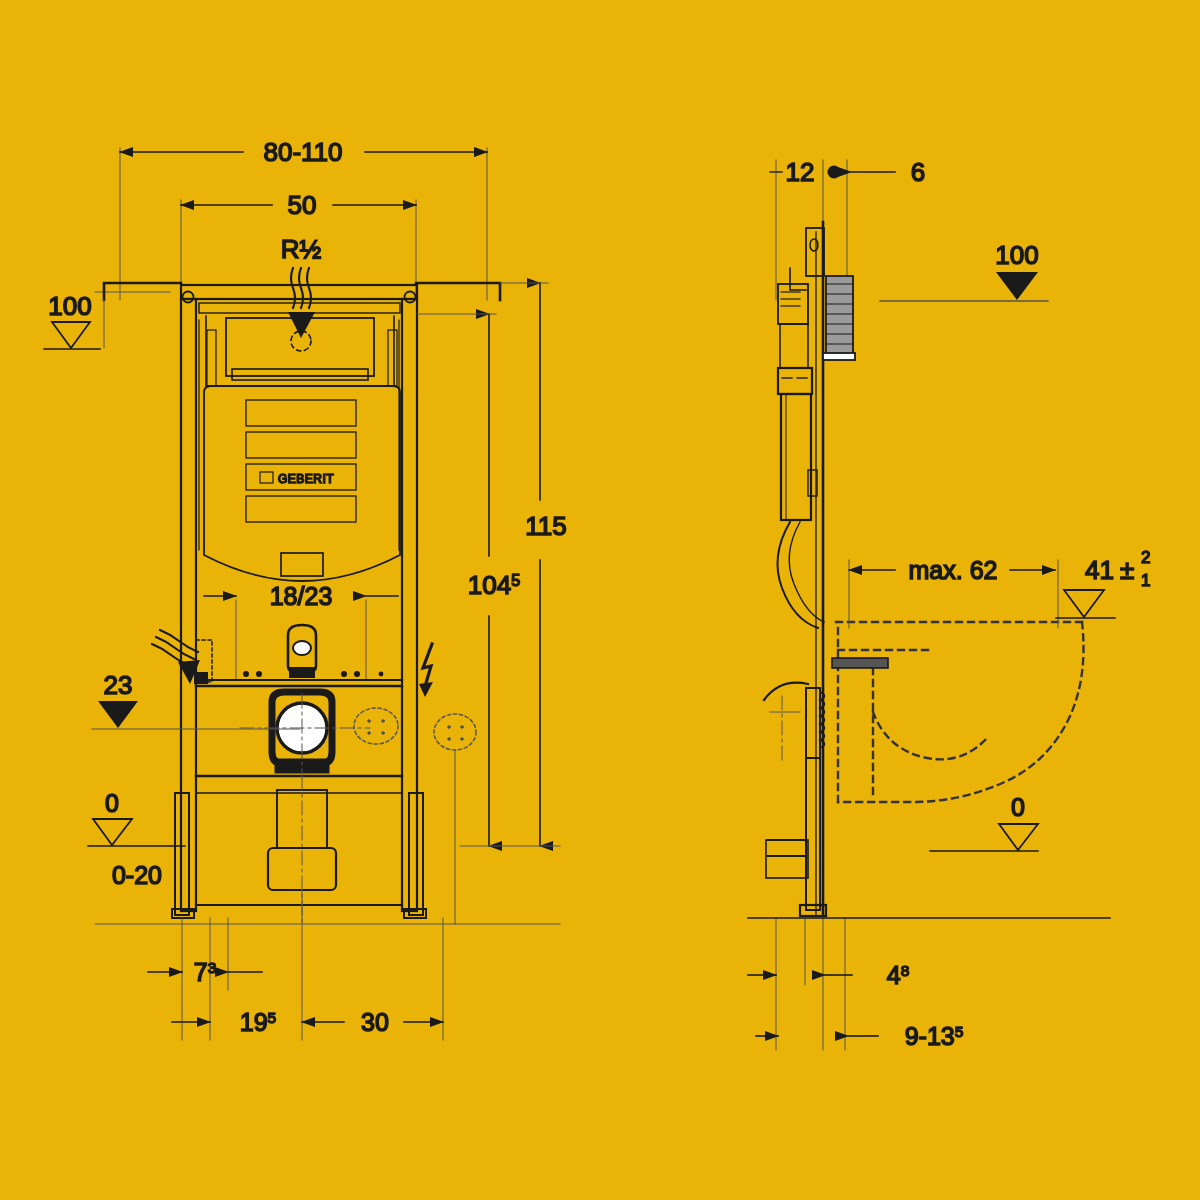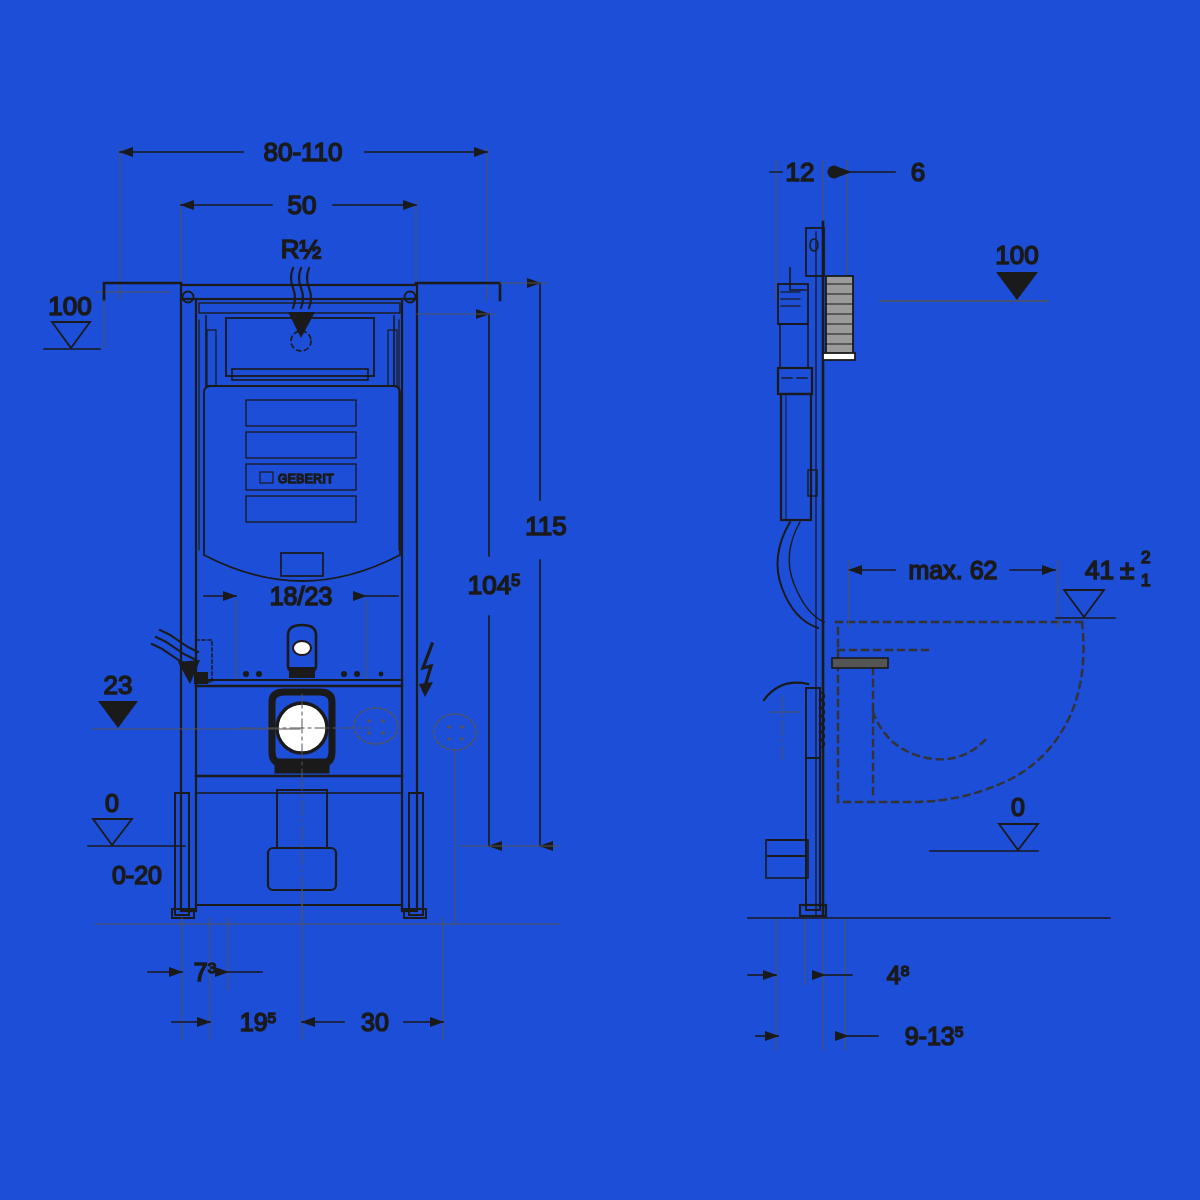--- a/index.html
+++ b/index.html
@@ -1,19 +1,19 @@
 <!DOCTYPE html>
 <html><head>
 <meta charset="utf-8">
 <title>Technical Drawing</title>
 <style>
   html,body{margin:0;padding:0;background:#ffffff;}
   body{width:1200px;height:1200px;overflow:hidden;
        font-family:"Liberation Sans", sans-serif;color:#000;}
-  #root{position:relative;width:1200px;height:1200px;background:#1d4ed8;}
+  #root{position:relative;width:1200px;height:1200px;background:#eab308;}
   svg{display:block;}
   .lbl{font-family:"Liberation Sans", sans-serif;fill:#1a1a1a;}
   .sup{font-size:0.62em;}
 </style>
 </head>
 <body>
 
 <div id="root">
 
 <svg width="1200" height="1200" viewBox="0 0 1200 1200">

